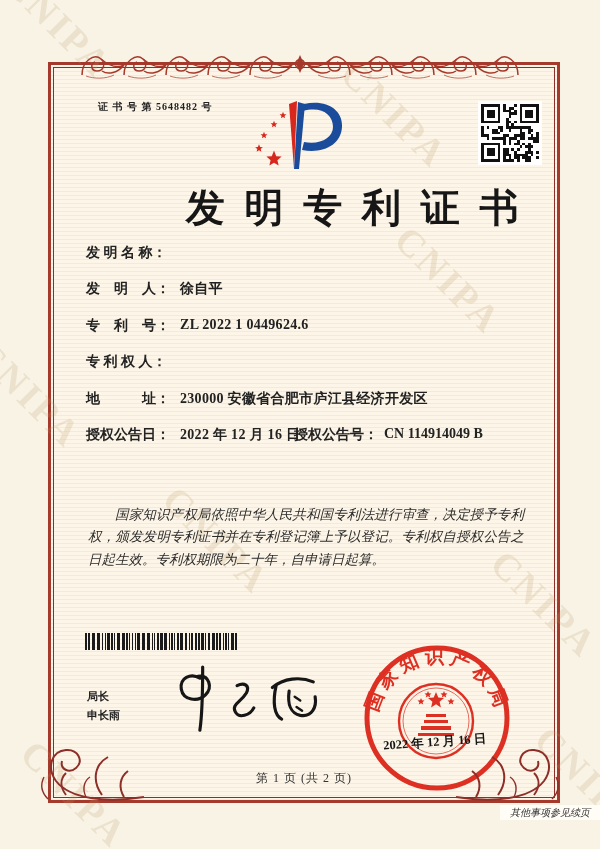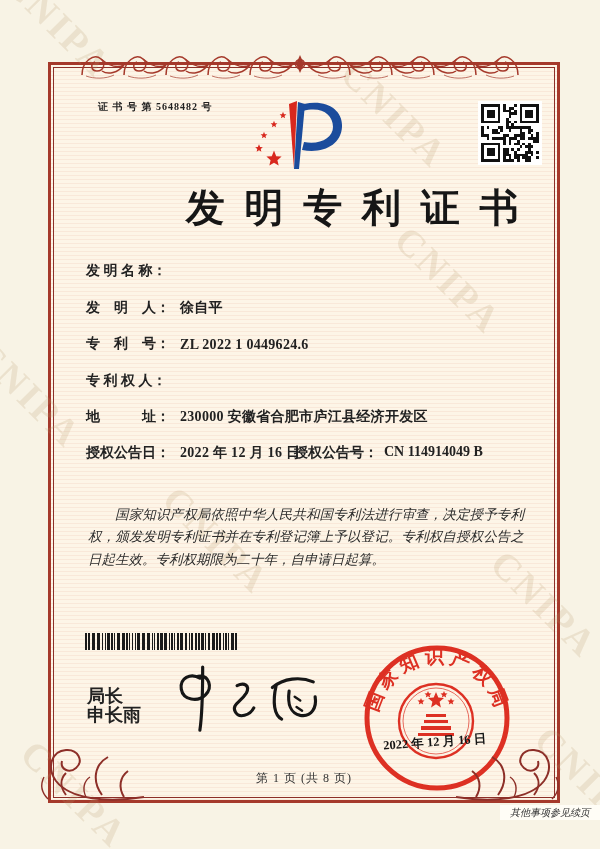--- a/index.html
+++ b/index.html
@@ -30,36 +30,36 @@
   .certno{position:absolute;left:78px;top:100px;font-size:10px;
           letter-spacing:1px;color:#222;font-weight:600;margin-left:20px;}
   .logo{position:absolute;left:253px;top:101px;}
   .qr{position:absolute;left:478px;top:101px;width:64px;height:64px;
       background:#fff;padding:3px;box-sizing:border-box;}
   .qr svg{display:block;width:100%;height:100%;}
   .title{position:absolute;left:48px;top:181px;width:561px;text-align:center;
          font-size:39px;font-weight:600;color:#161616;letter-spacing:5px;margin-left:26px;}
 
   .fields{position:absolute;left:86px;top:244px;width:448px;color:#222;}
-  .frow{display:flex;align-items:flex-end;height:36.4px;font-size:14px;
+  .frow{display:flex;align-items:flex-start;height:36.4px;font-size:14px;
         font-weight:600;position:relative;}
   .flabel{width:94px;flex:none;white-space:nowrap;}
   .fvalue{flex:1;letter-spacing:0.3px;white-space:nowrap;}
   .fcol2{position:absolute;left:208px;display:flex;white-space:nowrap;}
   .fcol2 .flabel{width:auto;margin-right:6px;}
 
   .legal{position:absolute;left:80px;top:496px;width:452px;font-size:13.5px;
          line-height:22.4px;color:#2b2b2b;font-style:italic;text-align:justify;}
   .legal p{margin:8px;text-indent:2em;}
 
   .barcode{position:absolute;left:85px;top:633px;width:170px;height:17px;
            font-size:0;white-space:nowrap;overflow:hidden;}
 
   .signer{position:absolute;left:87px;top:687px;font-family:"Liberation Sans","DejaVu Sans",sans-serif;
-          font-size:18px;font-weight:bold;color:#222;line-height:18.5px;}
+          font-size:11px;font-weight:bold;color:#222;line-height:18.5px;}
   .signature{position:absolute;left:172px;top:664px;}
 
   .seal{position:absolute;left:362px;top:643px;width:150px;height:150px;}
 
   .pageinfo{position:absolute;left:48px;top:770px;width:512px;text-align:center;
             font-size:12px;color:#333;letter-spacing:1px;}
   .contnote{position:absolute;left:0;top:806px;width:600px;text-align:right;
             font-size:10px;font-style:italic;color:#333;}
   .contnote span{background:#fffdf6;padding:2px 10px;}
 </style>
@@ -356,20 +356,20 @@
         <path d="M66,48 l1,2.3 2.5,0.2 -1.9,1.7 0.6,2.4 -2.2,-1.3 -2.2,1.3 0.6,-2.4 -1.9,-1.7 2.5,-0.2 Z"></path>
         <path d="M82,48 l1,2.3 2.5,0.2 -1.9,1.7 0.6,2.4 -2.2,-1.3 -2.2,1.3 0.6,-2.4 -1.9,-1.7 2.5,-0.2 Z"></path>
         <path d="M89,55 l1,2.3 2.5,0.2 -1.9,1.7 0.6,2.4 -2.2,-1.3 -2.2,1.3 0.6,-2.4 -1.9,-1.7 2.5,-0.2 Z"></path>
       </g>
       <g fill="#dd3023">
         <path d="M64,71 h20 v3 h-20 z M62,77 h24 v3 h-24 z M59,83 h30 v4 h-30 z M56,90 h36 v3 h-36 z"></path>
       </g>
       <text x="73" y="103" text-anchor="middle" font-size="12.5" font-weight="bold" fill="#141414" transform="rotate(-4 73 103)" style="font-family:'Liberation Serif',serif">2022 年 12 月 16 日</text>
     </svg>
 
-    <div class="pageinfo">第 1 页 (共 8 页)</div>
+    <div class="pageinfo">第 1 页 (共 2 页)</div>
 
     <div class="contnote">
       <span>其他事项参见续页</span>
     </div>
 
   </div>
 </div>
 
 </body></html>

